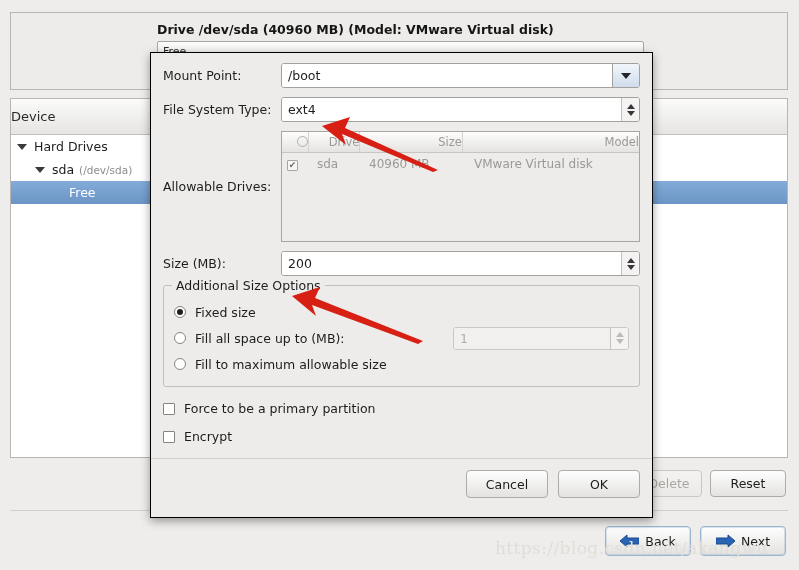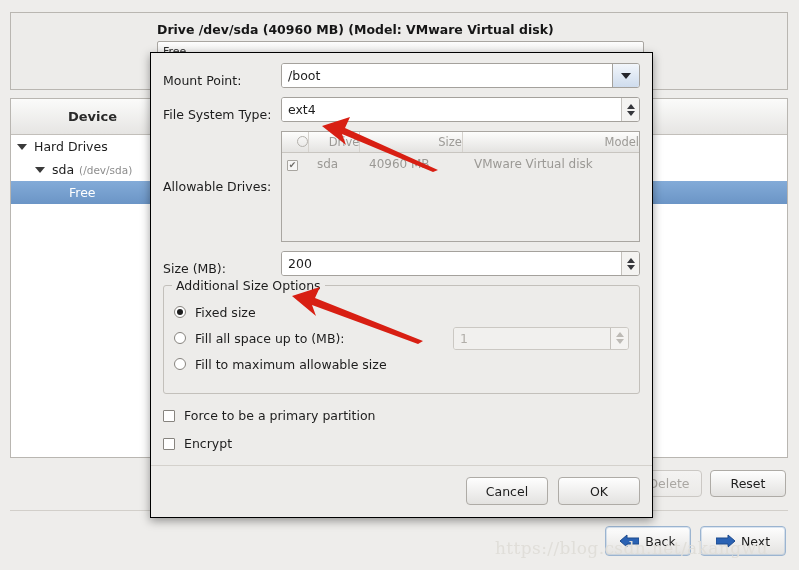--- a/index.html
+++ b/index.html
@@ -31,22 +31,22 @@
   .device-table{
     position:absolute;left:10px;top:98px;width:778px;height:360px;
     border:1px solid #b9b6b1;background:#fff;box-sizing:border-box;
   }
   .dt-header{
     height:36px;background:linear-gradient(#fbfbfa,#e6e5e3);
     border-bottom:1px solid #c2bfba;
     display:flex;align-items:center;box-sizing:border-box;
   }
   .dt-col-device{
-    width:163px;text-align:center;font-size:13px;color:#2a2a2a;
-    border-right:1px solid #cfccc7;line-height:35px;height:35px;font-weight:bold;
+    width:163px;text-align:left;font-size:13px;color:#2a2a2a;
+    border-right:1px solid #cfccc7;line-height:35px;height:35px;
   }
   .dt-body{background:#fff;height:322px;}
   .tree-row{height:23px;display:flex;align-items:center;padding-left:6px;
     font-size:12.5px;color:#1d1d1d;}
   .tree-row.indent1{padding-left:24px;}
   .tree-row.selected{
     background:linear-gradient(#83abd8,#6b95c6);color:#fff;
     padding-left:0;justify-content:flex-start;
   }
   .tree-row.selected .lbl{margin-left:58px;}
@@ -91,21 +91,21 @@
     box-shadow:0 3px 9px rgba(0,0,0,.38);
   }
   .titlebar{
     height:26px;background:linear-gradient(#3a3a3a,#141414);
     color:#fff;font-weight:bold;font-size:13px;
     display:flex;align-items:center;justify-content:center;
     border-radius:6px 6px 0 0;border-bottom:1px solid #000;
   }
   .dlg-body{padding:10px 12px 0 12px;position:relative;height:438px;box-sizing:border-box;}
 
-  .field-row{display:flex;align-items:flex-end;margin-bottom:9px;}
+  .field-row{display:flex;align-items:center;margin-bottom:9px;}
   .field-label{width:118px;font-size:12.5px;color:#1d1d1d;flex:none;}
   .input-wrap{
     flex:1;height:25px;display:flex;border:1px solid #a4a19c;border-radius:3px;
     background:#fff;box-sizing:border-box;overflow:hidden;
   }
   .input-txt{
     flex:1;padding:0 6px;line-height:23px;font-size:12.5px;color:#1d1d1d;
     background:#fff;white-space:nowrap;overflow:hidden;
   }
   .combo-btn{
@@ -139,21 +139,21 @@
   .dv-c{padding-left:7px;box-sizing:border-box;}
   .cb-sm{
     width:11px;height:11px;border:1px solid #a8a5a0;background:#f7f6f5;
     display:inline-flex;align-items:center;justify-content:center;
     font-size:9px;color:#6d6b67;line-height:1;box-sizing:border-box;border-radius:1px;
   }
   .circ-sm{width:11px;height:11px;border:1px solid #b4b1ac;border-radius:50%;box-sizing:border-box;}
 
   .group-box{
     border:1px solid #c3c0bb;border-radius:3px;margin-top:4px;
-    padding:13px 10px 16px 10px;position:relative;
+    padding:13px 10px 9px 10px;position:relative;
   }
   .group-title{
     position:absolute;top:-8px;left:8px;background:#edecea;padding:0 4px;
     font-size:12.5px;color:#1d1d1d;
   }
   .radio-row{display:flex;align-items:center;height:26px;}
   .radio{
     width:12px;height:12px;border:1px solid #87847f;border-radius:50%;
     background:#fff;margin-right:9px;flex:none;box-sizing:border-box;
     display:flex;align-items:center;justify-content:center;

